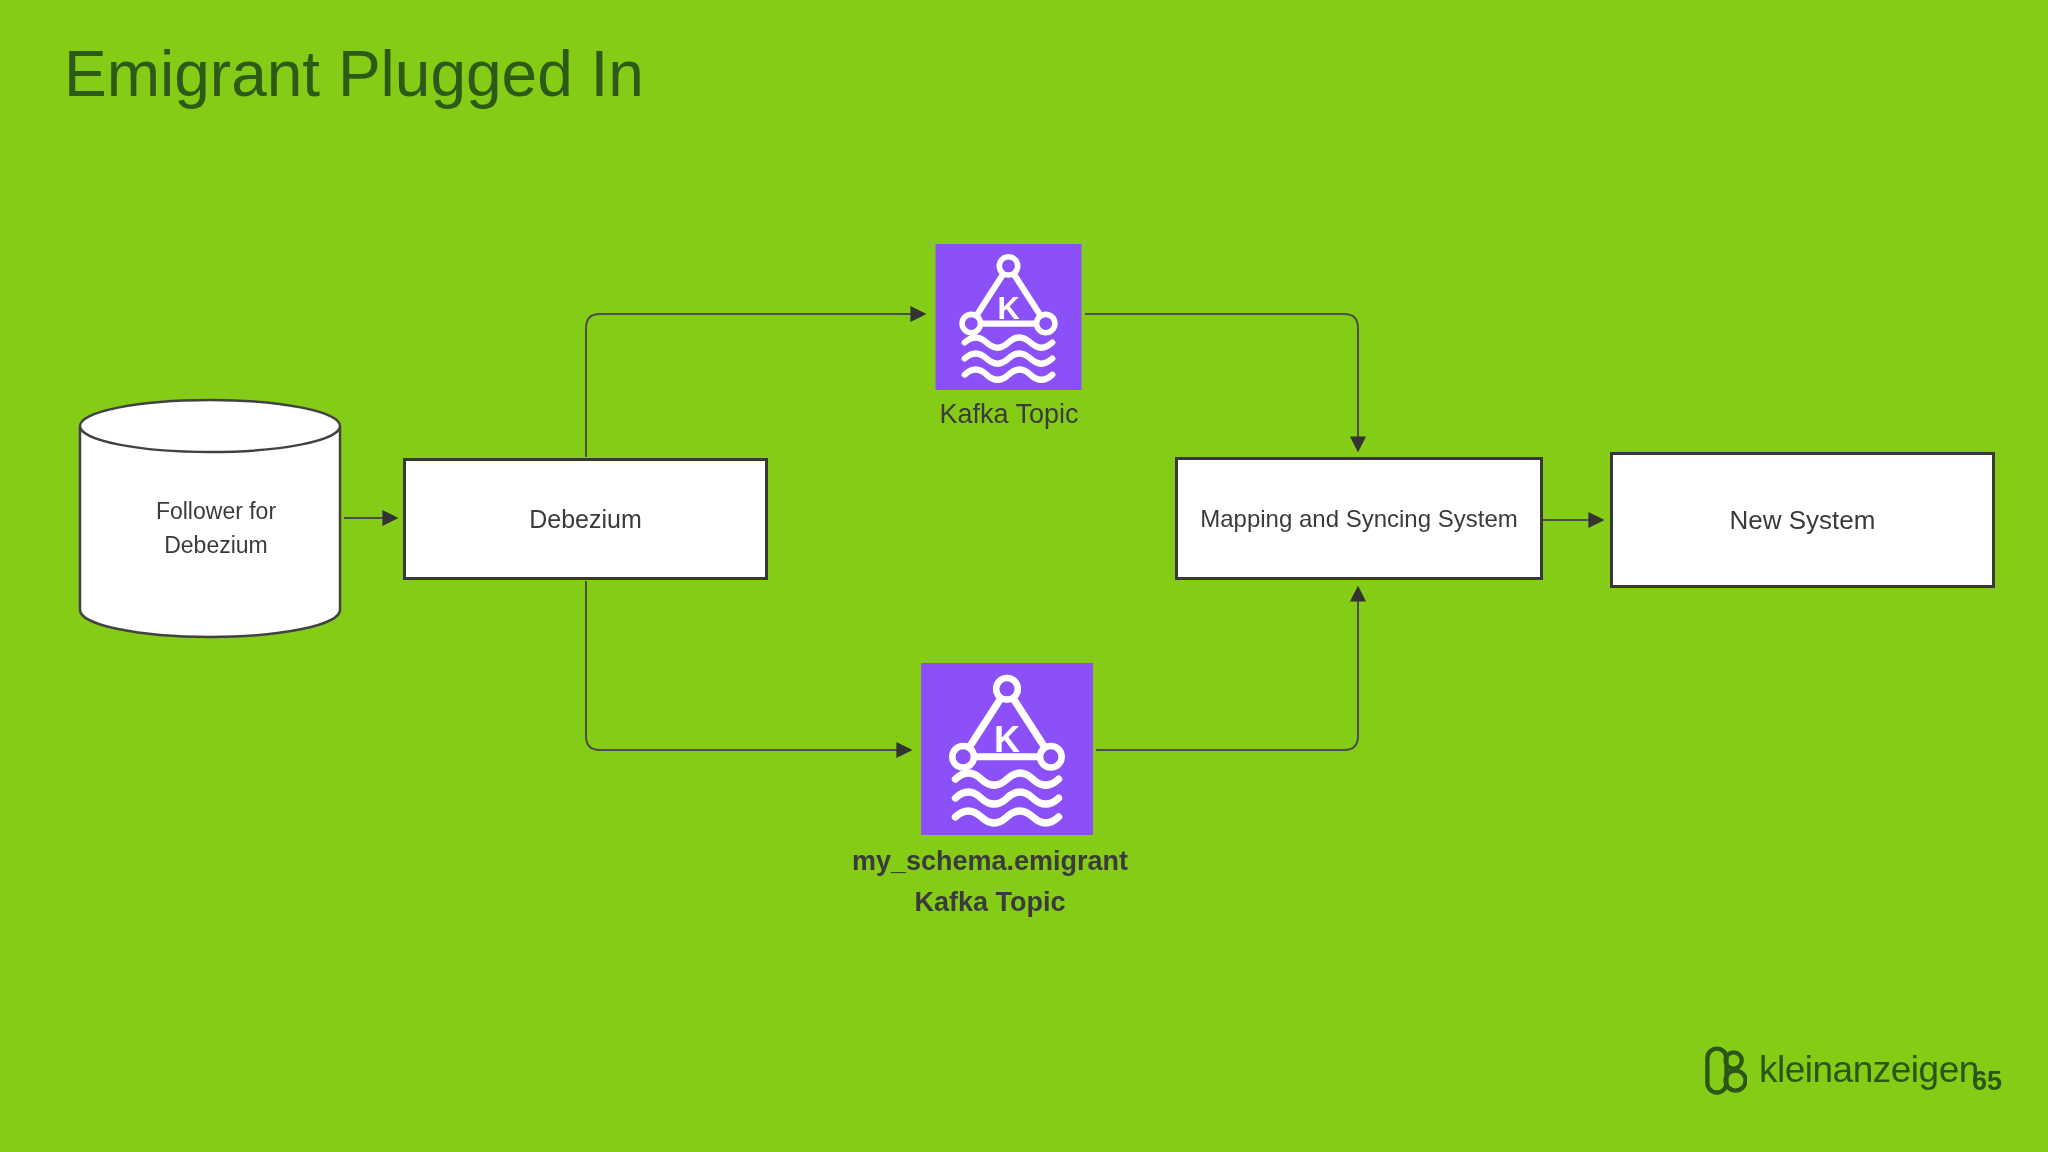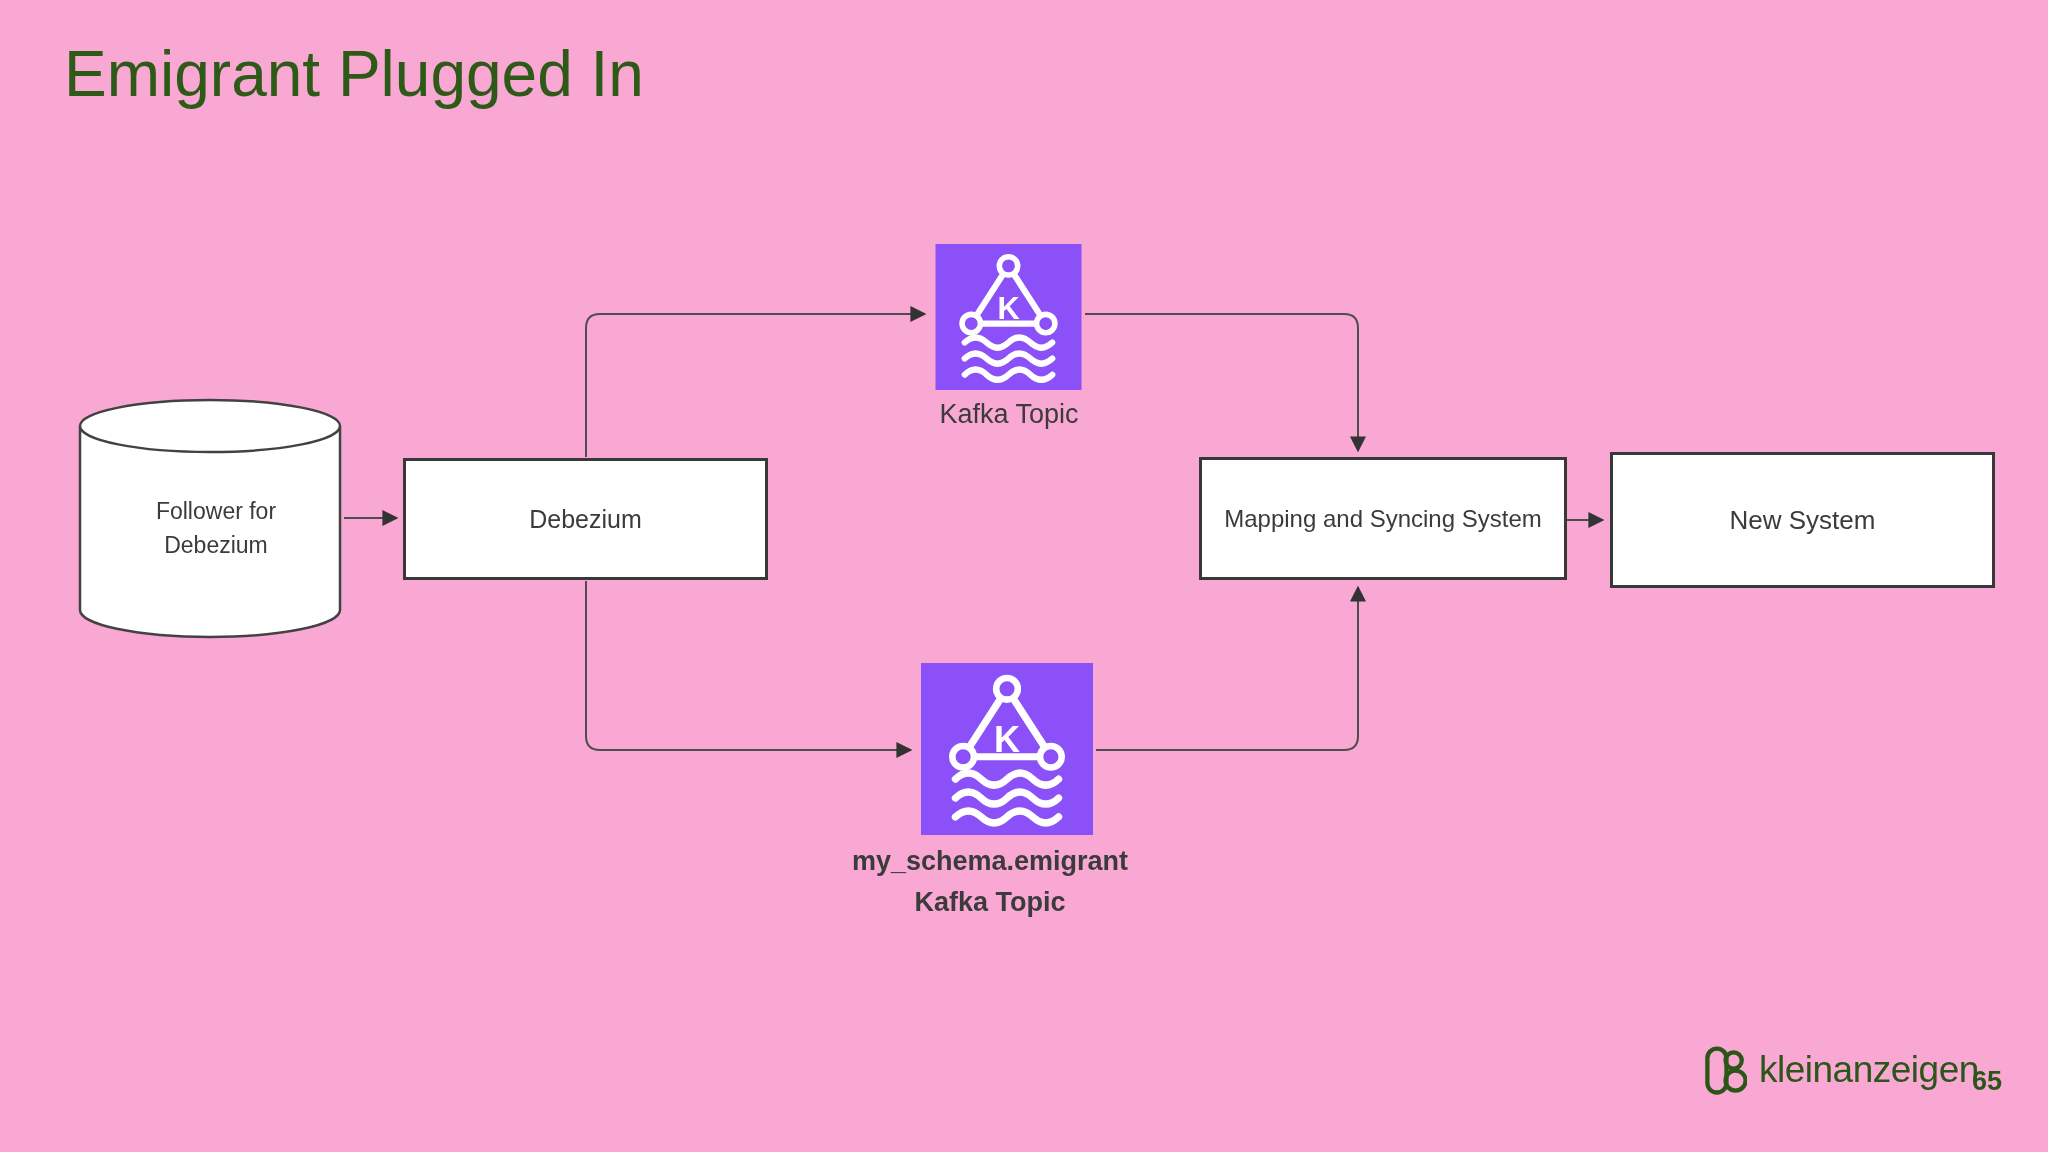--- a/index.html
+++ b/index.html
@@ -1,38 +1,38 @@
 <!DOCTYPE html>
 <html><head>
 <meta charset="utf-8">
 <style>
   html,body{margin:0;padding:0;background:#ffffff;}
   .slide{
     position:relative;
     width:2048px;height:1152px;
-    background:#f9a8d4;
+    background:#84cc16;
     font-family:"Liberation Sans",sans-serif;
     overflow:hidden;
   }
   .slide-title{
     position:absolute;left:64px;top:38px;
     font-size:64px;line-height:1.15;font-weight:400;
     color:#2e5a18;letter-spacing:0;
   }
   .connector-layer{
     position:absolute;left:0;top:0;width:2048px;height:1152px;
     z-index:1;pointer-events:none;
   }
   .node-box{
     position:absolute;background:#ffffff;border:3px solid #383838;
     display:flex;align-items:center;justify-content:center;
     color:#3b3b3b;box-sizing:border-box;z-index:2;text-align:center;
   }
   .box-debezium{left:403px;top:458px;width:365px;height:122px;font-size:25px;}
-  .box-mapping{left:1175px;top:457px;width:368px;height:123px;font-size:24px;margin-left:24px;}
+  .box-mapping{left:1175px;top:457px;width:368px;height:123px;font-size:24px;}
   .box-newsystem{left:1610px;top:452px;width:385px;height:136px;font-size:26px;}
   .cylinder-wrap{position:absolute;left:78px;top:398px;width:264px;height:242px;z-index:2;}
   .cylinder-wrap svg{position:absolute;left:0;top:0;}
   .cylinder-label{
     position:absolute;left:12px;right:0;top:96px;text-align:center;
     font-size:23px;line-height:34px;color:#3b3b3b;
   }
   .kafka-icon-wrap{position:absolute;z-index:2;}
   .kafka-user{left:932px;top:244px;width:153px;height:146px;}
   .kafka-emigrant{left:918px;top:663px;width:178px;height:172px;}

